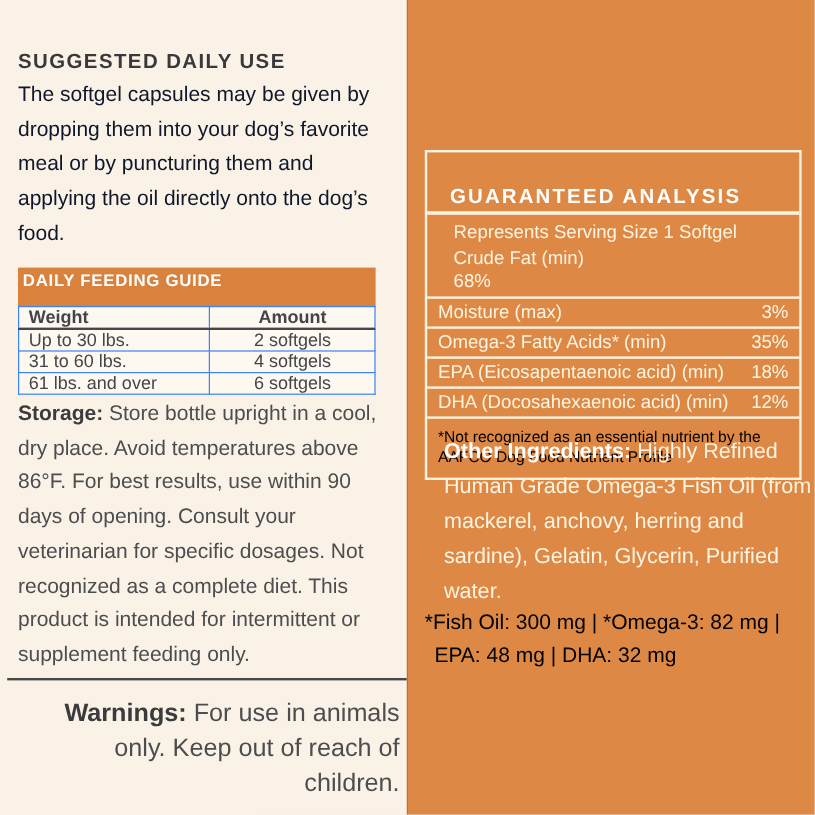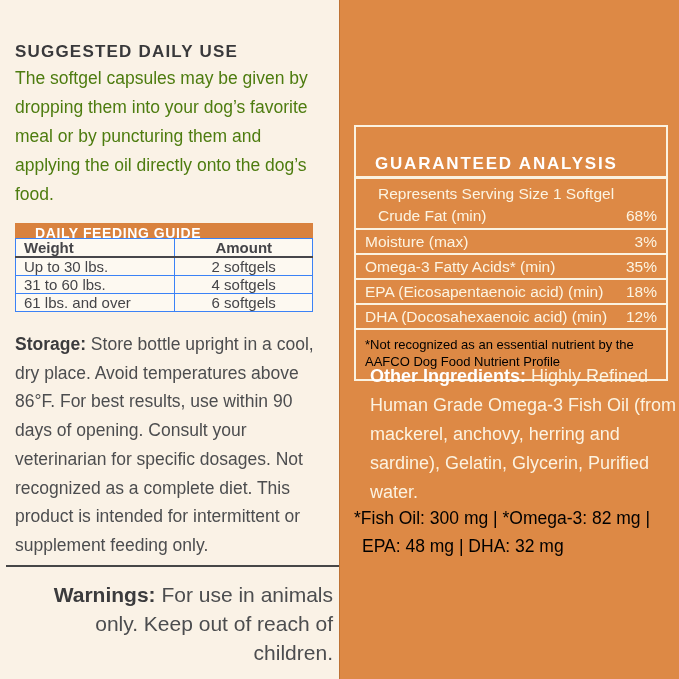--- a/index.html
+++ b/index.html
@@ -4,25 +4,25 @@
 <style>
   * { margin:0; padding:0; box-sizing:border-box; }
   body { width:679px; height:679px; font-family:"Liberation Sans", sans-serif; }
   .page { position:relative; width:679px; height:679px; background:#faf2e6; overflow:hidden; }
 
   
   .left-panel { position:absolute; left:0; top:0; width:339px; height:679px; background:#faf2e6; }
   .sdu-title { position:absolute; left:15px; top:42px; font-size:17px; font-weight:bold;
                letter-spacing:1.2px; color:#39393b; }
   .sdu-body  { position:absolute; left:15px; top:64px; width:312px; font-size:17.5px;
-               line-height:29px; color:#4d7c0f; }
+               line-height:29px; color:#0f172a; }
 
   .feeding-guide { position:absolute; left:15px; top:223px; width:298px; }
-  .fg-bar { height:15px; background:#d9823e; color:#ffffff; font-size:14px; font-weight:bold;
-            letter-spacing:0.6px; line-height:20px; padding-left:20px; }
+  .fg-bar { height:32px; background:#d9823e; color:#ffffff; font-size:14px; font-weight:bold;
+            letter-spacing:0.6px; line-height:20px; padding-left:4px; }
   .fg-table { width:298px; border-collapse:collapse; background:#fdf9f1; font-size:15px; color:#454549; }
   .fg-table th, .fg-table td { border:1px solid #3b82f6; height:17px; padding:0; }
   .fg-table th { font-weight:bold; border-bottom:2px solid #47474b; }
   .th-weight, .td-weight { text-align:left; padding-left:8px !important; width:160px; }
   .th-amount, .td-amount { text-align:center; width:138px; }
 
   .storage-body { position:absolute; left:15px; top:330px; width:318px; font-size:17.5px;
                   line-height:28.7px; color:#4c4d4f; }
   .bold-label { font-weight:bold; color:#3b3b3d; }
 
@@ -36,21 +36,21 @@
                  background:#dd8945; border-left:1px solid rgba(130,72,20,0.35); }
 
   .ga-box { position:absolute; left:14px; top:125px; width:314px;
             border:2px solid #fbf2e0; }
   .ga-title { font-size:17px; font-weight:bold; color:#ffffff; letter-spacing:1.8px;
               line-height:19px; padding:4px 0 3px 19px; border-bottom:3px solid #fbf2e0;margin-top:23px; }
   .ga-group { padding:5px 9px 3px 22px; border-bottom:2px solid #fbf2e0; }
   .ga-serving { font-size:15.5px; color:#fcf4e2; line-height:19px; }
   .ga-row { display:flex; justify-content:space-between; font-size:15.5px; color:#fcf4e2;
             line-height:19px; }
-  .ga-group .ga-row { padding-top:3px; }
+  .ga-group .ga-row { padding-top:3px;flex-direction:column; }
   .ga-row.standalone { padding:2px 9px 2px 9px; border-bottom:2px solid #fbf2e0; }
   .ga-value { font-weight:normal; }
   .ga-footnote { padding:6px 9px 9px 9px; font-size:13px; line-height:17px; color:#000000; }
 
   .oi-body { position:absolute; left:30px; top:362px; width:318px; font-size:18px;
              line-height:29px; color:#fcf3e1; }
   .oi-body .bold-label { color:#ffffff; }
 
   .dosage { position:absolute; left:14px; top:504px; font-size:17.5px; line-height:28px;
             color:#000000; white-space:nowrap; }

